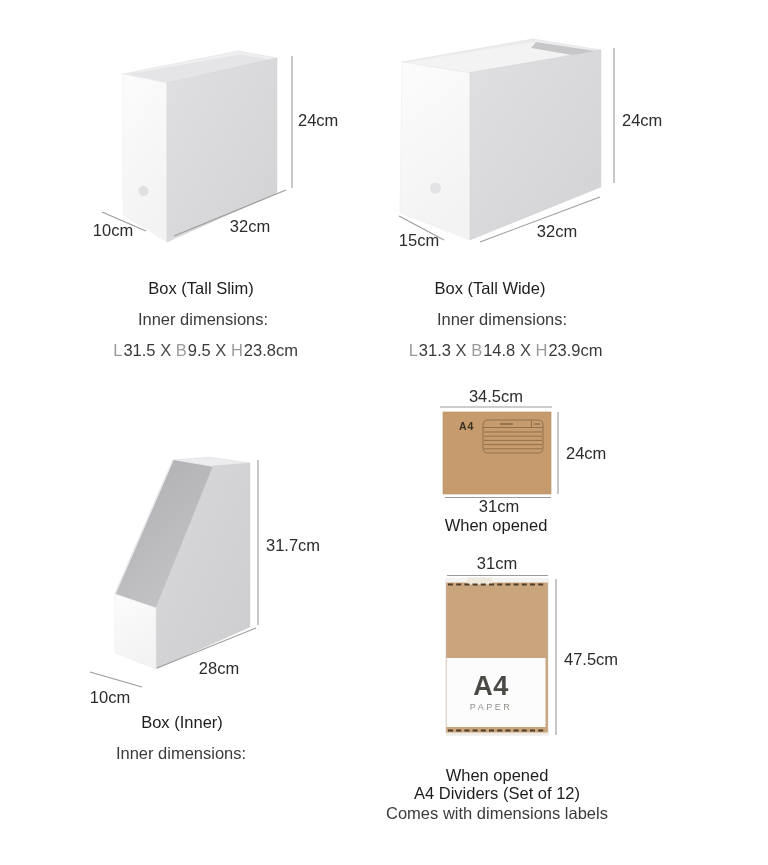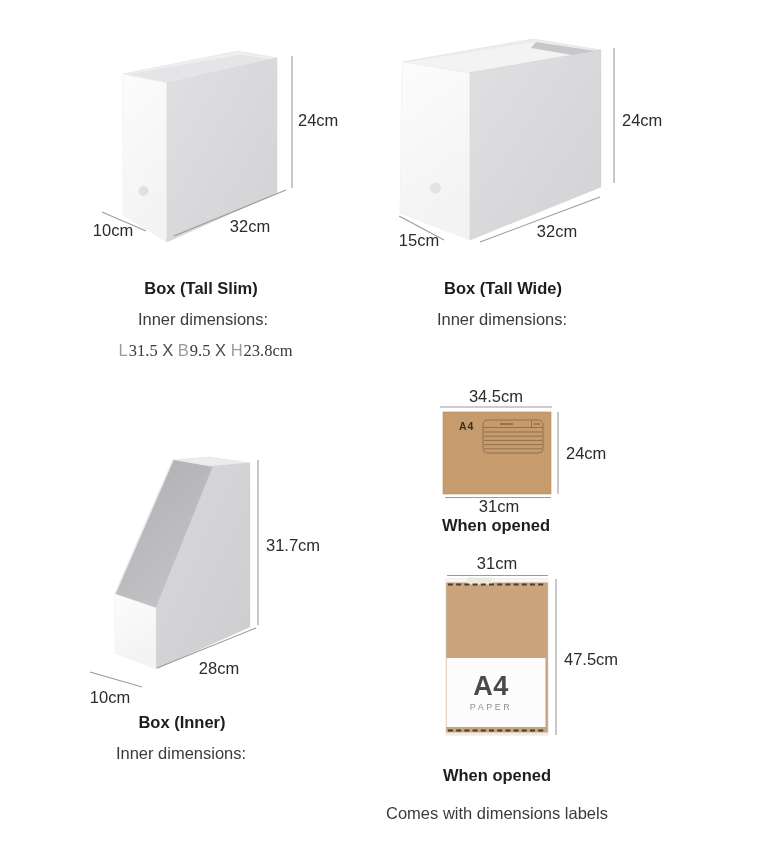--- a/index.html
+++ b/index.html
@@ -2,23 +2,23 @@
 <html><head>
 <meta charset="utf-8">
 <style>
   html,body{margin:0;padding:0;background:#ffffff;}
   .stage{position:relative;width:768px;height:865px;background:#ffffff;overflow:hidden;
          font-family:"Liberation Sans","DejaVu Sans",sans-serif;}
   svg.canvas{position:absolute;left:0;top:0;}
   svg text{font-family:"Liberation Sans","DejaVu Sans",sans-serif;font-size:16.5px;fill:#2c2c2c;}
   .caption{position:absolute;transform:translate(-50%,-50%);white-space:pre;text-align:center;
            font-size:16.5px;color:#3b3b3b;line-height:1.2;}
-  .caption.title{font-weight:700;color:#1d1d1d;}
+  .caption.title{font-weight:400;color:#1d1d1d;}
   .dims .lt{color:#9b9b9b;margin-right:1px;}
-  .dims .dk{color:#3a3a3a;font-family:Liberation Serif, serif;}
+  .dims .dk{color:#3a3a3a;}
   .dims .xx{color:#4a4a4a;}
   .a4-print{font-size:10.5px;font-weight:700;fill:#3a2f21;letter-spacing:0.8px;}
   .a4-big{font-size:27px;font-weight:700;fill:#4b4a46;letter-spacing:0.5px;}
   .a4-paper{font-size:9px;fill:#91908a;letter-spacing:2.5px;}
   .dimline{stroke:#9b9b9b;stroke-width:1.1;fill:none;}
   .formline{stroke:#6d5638;stroke-width:0.6;fill:none;}
 </style>
 </head>
 <body>
 
@@ -126,23 +126,27 @@
     <text x="564" y="665" text-anchor="start">47.5cm</text>
   </g>
 </svg>
 
 <div class="caption title" style="left:201px;top:289px">Box (Tall Slim)</div>
 <div class="caption" style="left:203px;top:320px">Inner dimensions:</div>
 <div class="caption dims" style="left:201px;top:341px">
   <span class="lt">L</span><span class="dk">31.5</span><span class="xx"> X </span><span class="lt">B</span><span class="dk">9.5</span><span class="xx"> X </span><span class="lt">H</span><span class="dk">23.8cm</span>
 </div>
 
-<div class="caption title" style="left:503px;top:289px">Box (Tall Wide)</div>
+<div class="caption title" style="left:490px;top:289px">Box (Tall Wide)</div>
 <div class="caption" style="left:502px;top:320px">Inner dimensions:</div>
+<div class="caption dims" style="left:501px;top:341px">
+  <span class="lt">L</span><span class="dk">31.3</span><span class="xx"> X </span><span class="lt">B</span><span class="dk">14.8</span><span class="xx"> X </span><span class="lt">H</span><span class="dk">23.9cm</span>
+</div>
 
 <div class="caption title" style="left:182px;top:723px">Box (Inner)</div>
 <div class="caption" style="left:181px;top:754px">Inner dimensions:</div>
 
 <div class="caption title" style="left:496px;top:526px">When opened</div>
 <div class="caption title" style="left:497px;top:776px">When opened</div>
+<div class="caption title" style="left:497px;top:794px">A4 Dividers (Set of 12)</div>
 <div class="caption" style="left:497px;top:814px">Comes with dimensions labels</div>
 
 </div>
 
 </body></html>

